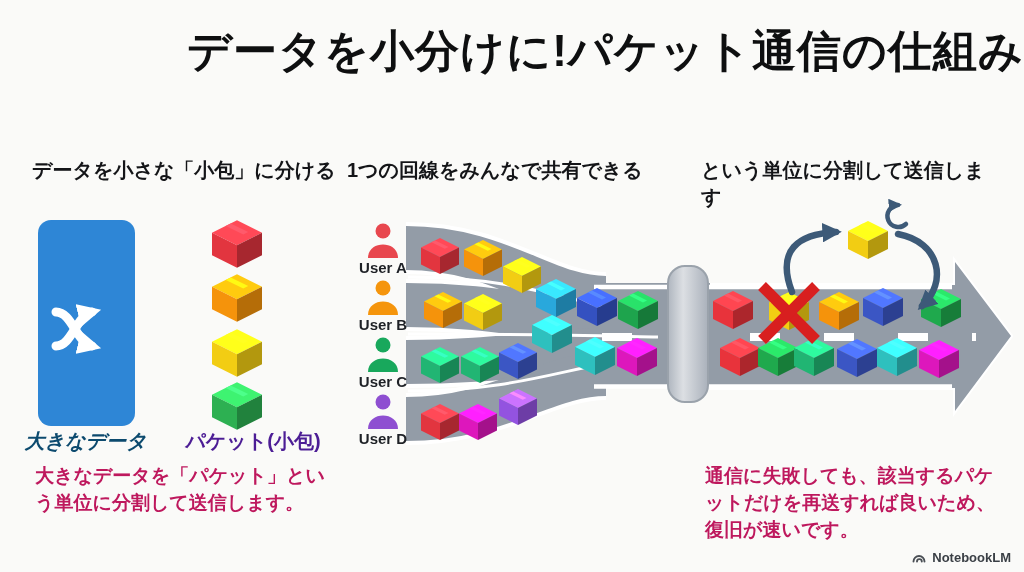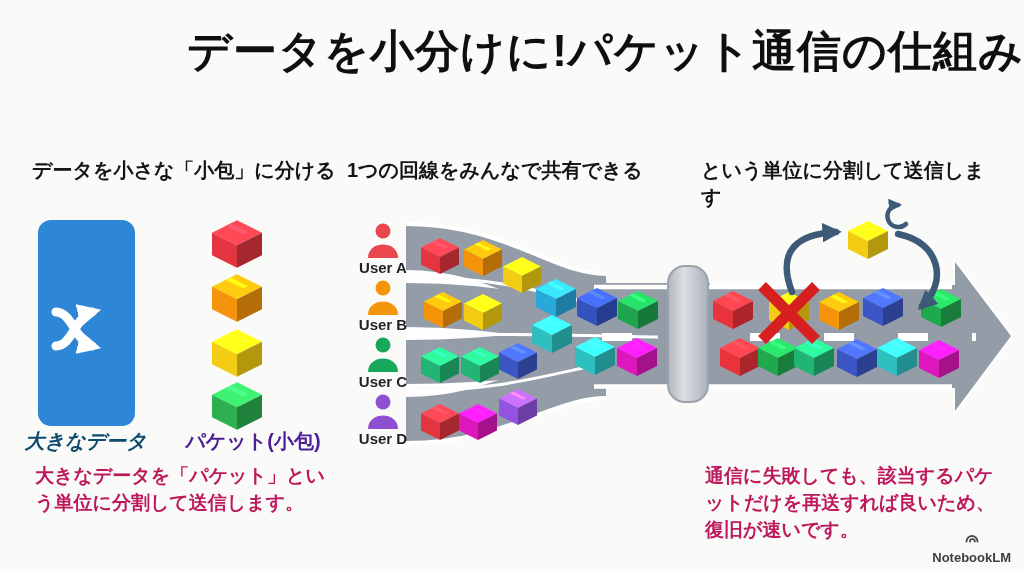--- a/index.html
+++ b/index.html
@@ -26,21 +26,21 @@
   .c2{left:367px;width:296px;}
   .c3{left:705px;width:300px;}
   .glabel{position:absolute;top:428px;font-size:20px;font-weight:800;text-align:center;}
   .glabel.big{left:8px;width:155px;}
   .glabel.pkt{left:163px;width:180px;color:#4c1d95;}
   svg.gfx{position:absolute;}
   #left-svg{left:10px;top:198px;}
   #pipe-svg{left:350px;top:198px;}
   .watermark{
     position:absolute;right:13px;bottom:7px;display:flex;align-items:center;gap:5px;
-    font-size:13px;font-weight:600;color:#3A3F45;flex-direction:column;
+    font-size:13px;font-weight:600;color:#3A3F45;
   }
 </style>
 </head>
 <body>
 
 <div class="stage">
 
   <h1 class="title">データを小分けに!パケット通信の仕組み</h1>
 
   <div class="col-header h1">データを小さな「小包」に分ける</div>

